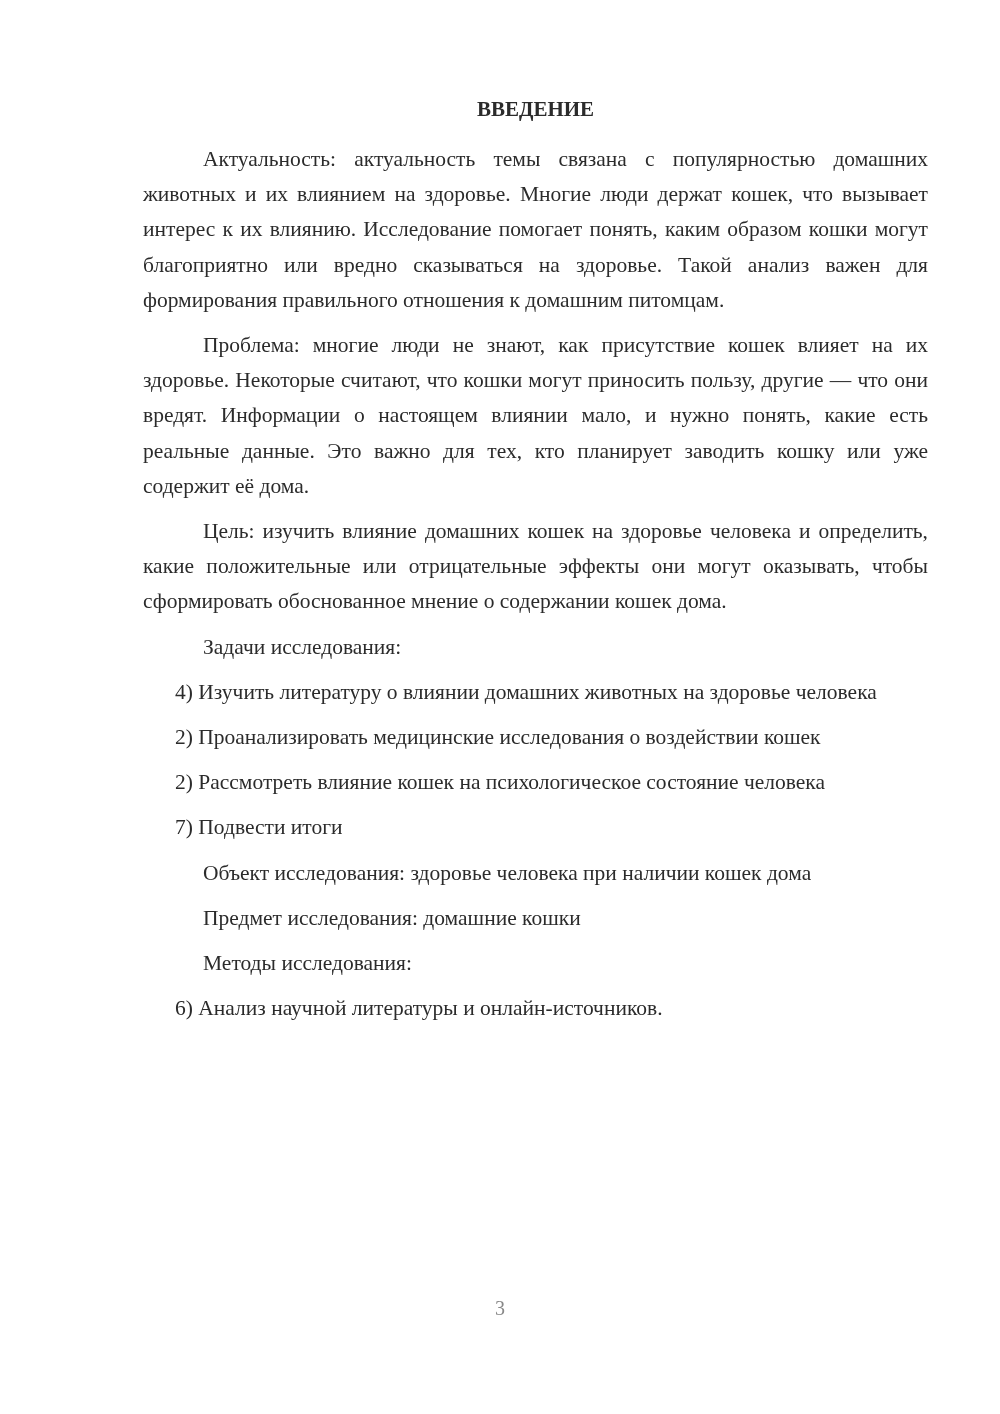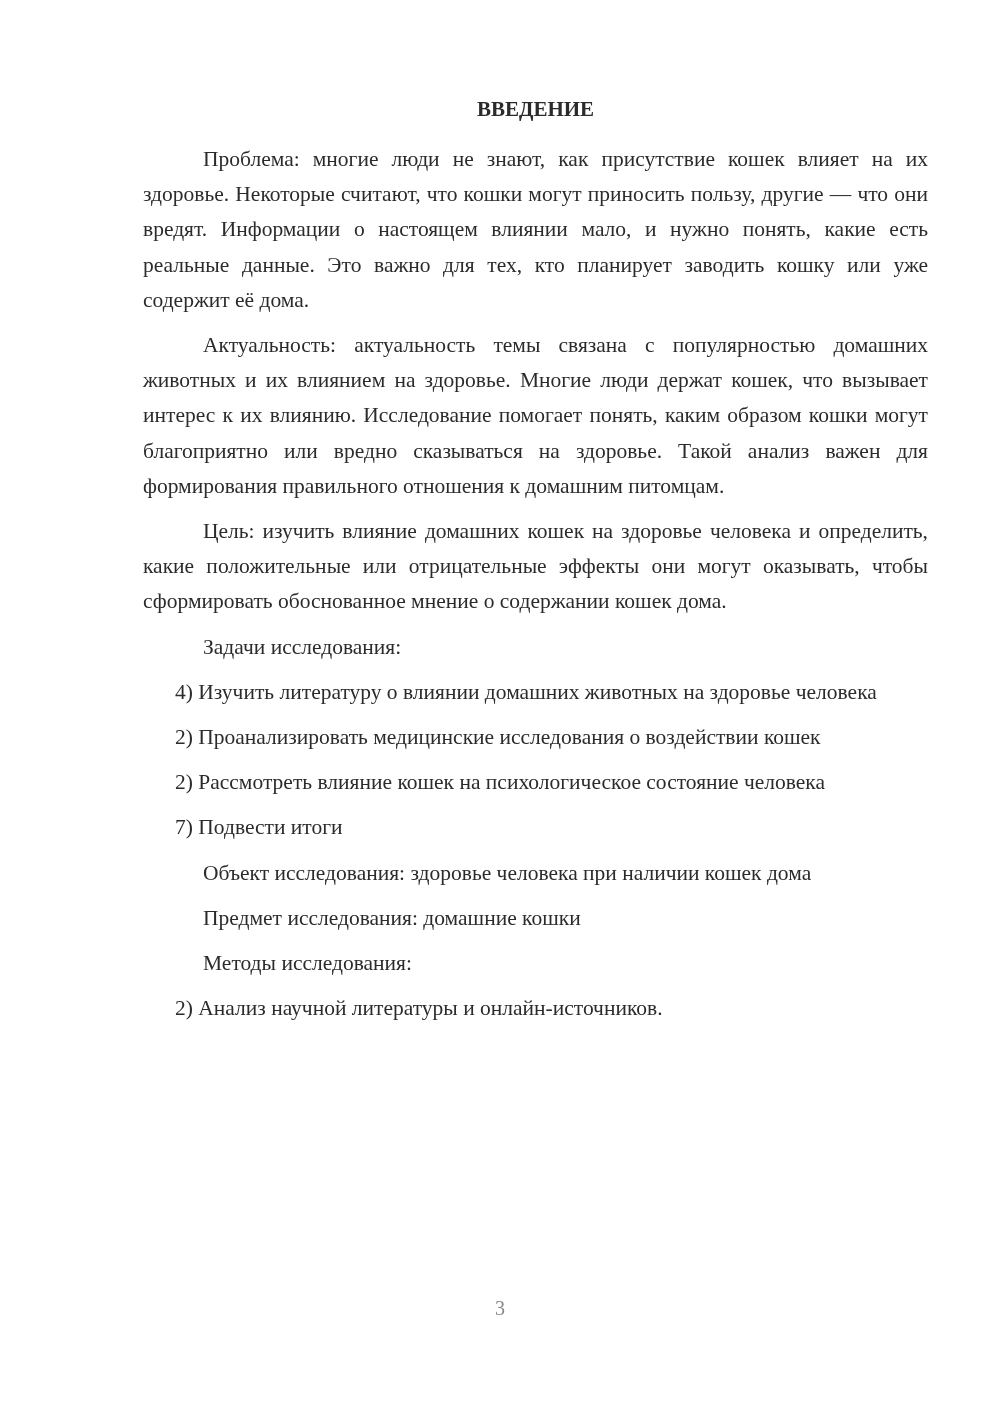--- a/index.html
+++ b/index.html
@@ -23,33 +23,33 @@
     font-size: 20px; color: #888; font-family: "Liberation Serif", serif;
   }
 </style>
 </head>
 <body>
 
 <div class="page">
   <div class="content">
     <div class="title">ВВЕДЕНИЕ</div>
 
+    <p class="para">Актуальность: актуальность темы связана с популярностью домашних животных и их влиянием на здоровье. Многие люди держат кошек, что вызывает интерес к их влиянию. Исследование помогает понять, каким образом кошки могут благоприятно или вредно сказываться на здоровье. Такой анализ важен для формирования правильного отношения к домашним питомцам.</p>
     <p class="para">Проблема: многие люди не знают, как присутствие кошек влияет на их здоровье. Некоторые считают, что кошки могут приносить пользу, другие — что они вредят. Информации о настоящем влиянии мало, и нужно понять, какие есть реальные данные. Это важно для тех, кто планирует заводить кошку или уже содержит её дома.</p>
-    <p class="para">Актуальность: актуальность темы связана с популярностью домашних животных и их влиянием на здоровье. Многие люди держат кошек, что вызывает интерес к их влиянию. Исследование помогает понять, каким образом кошки могут благоприятно или вредно сказываться на здоровье. Такой анализ важен для формирования правильного отношения к домашним питомцам.</p>
     <p class="para">Цель: изучить влияние домашних кошек на здоровье человека и определить, какие положительные или отрицательные эффекты они могут оказывать, чтобы сформировать обоснованное мнение о содержании кошек дома.</p>
 
     <p class="plain">Задачи исследования:</p>
 
     <p class="list-item">4) Изучить литературу о влиянии домашних животных на здоровье человека</p>
     <p class="list-item">2) Проанализировать медицинские исследования о воздействии кошек</p>
     <p class="list-item">2) Рассмотреть влияние кошек на психологическое состояние человека</p>
     <p class="list-item">7) Подвести итоги</p>
 
     <p class="plain">Объект исследования: здоровье человека при наличии кошек дома</p>
     <p class="plain">Предмет исследования: домашние кошки</p>
 
 
     <p class="plain">Методы исследования:</p>
-    <p class="list-item">2) Анализ научной литературы и онлайн-источников.</p>
+    <p class="list-item">6) Анализ научной литературы и онлайн-источников.</p>
   </div>
 
   <div class="page-number">3</div>
 </div>
 
 </body></html>

